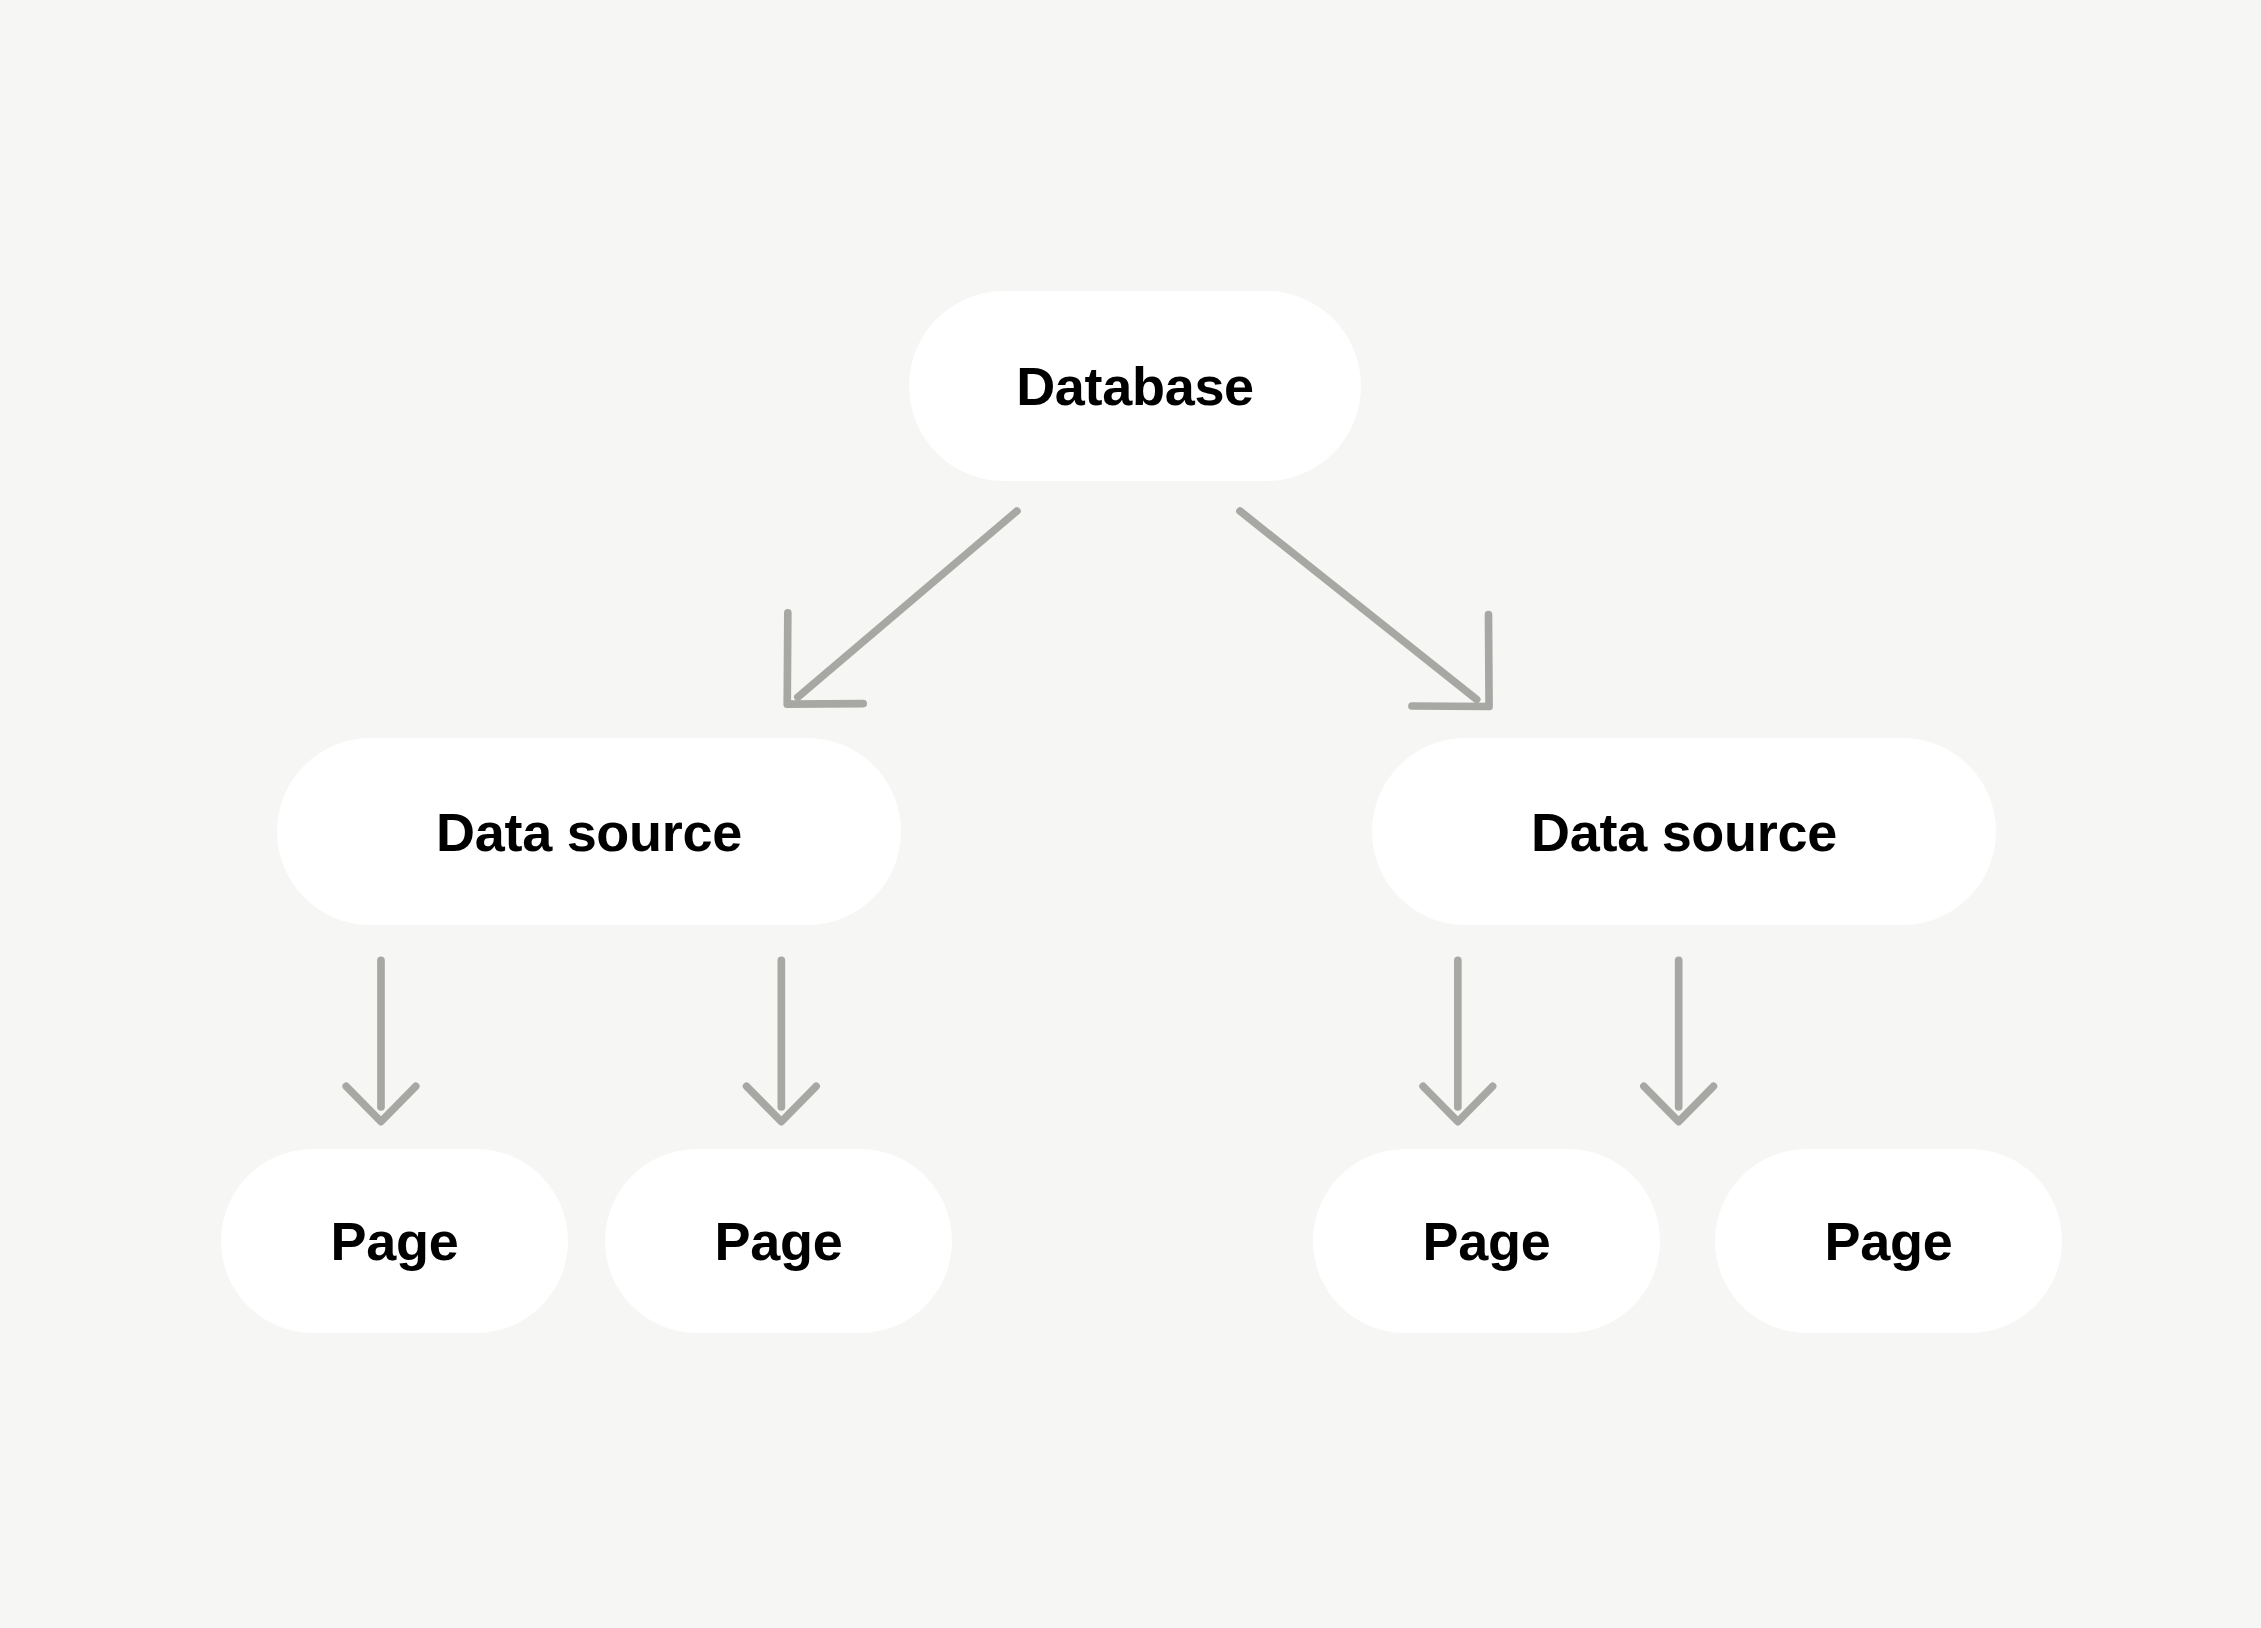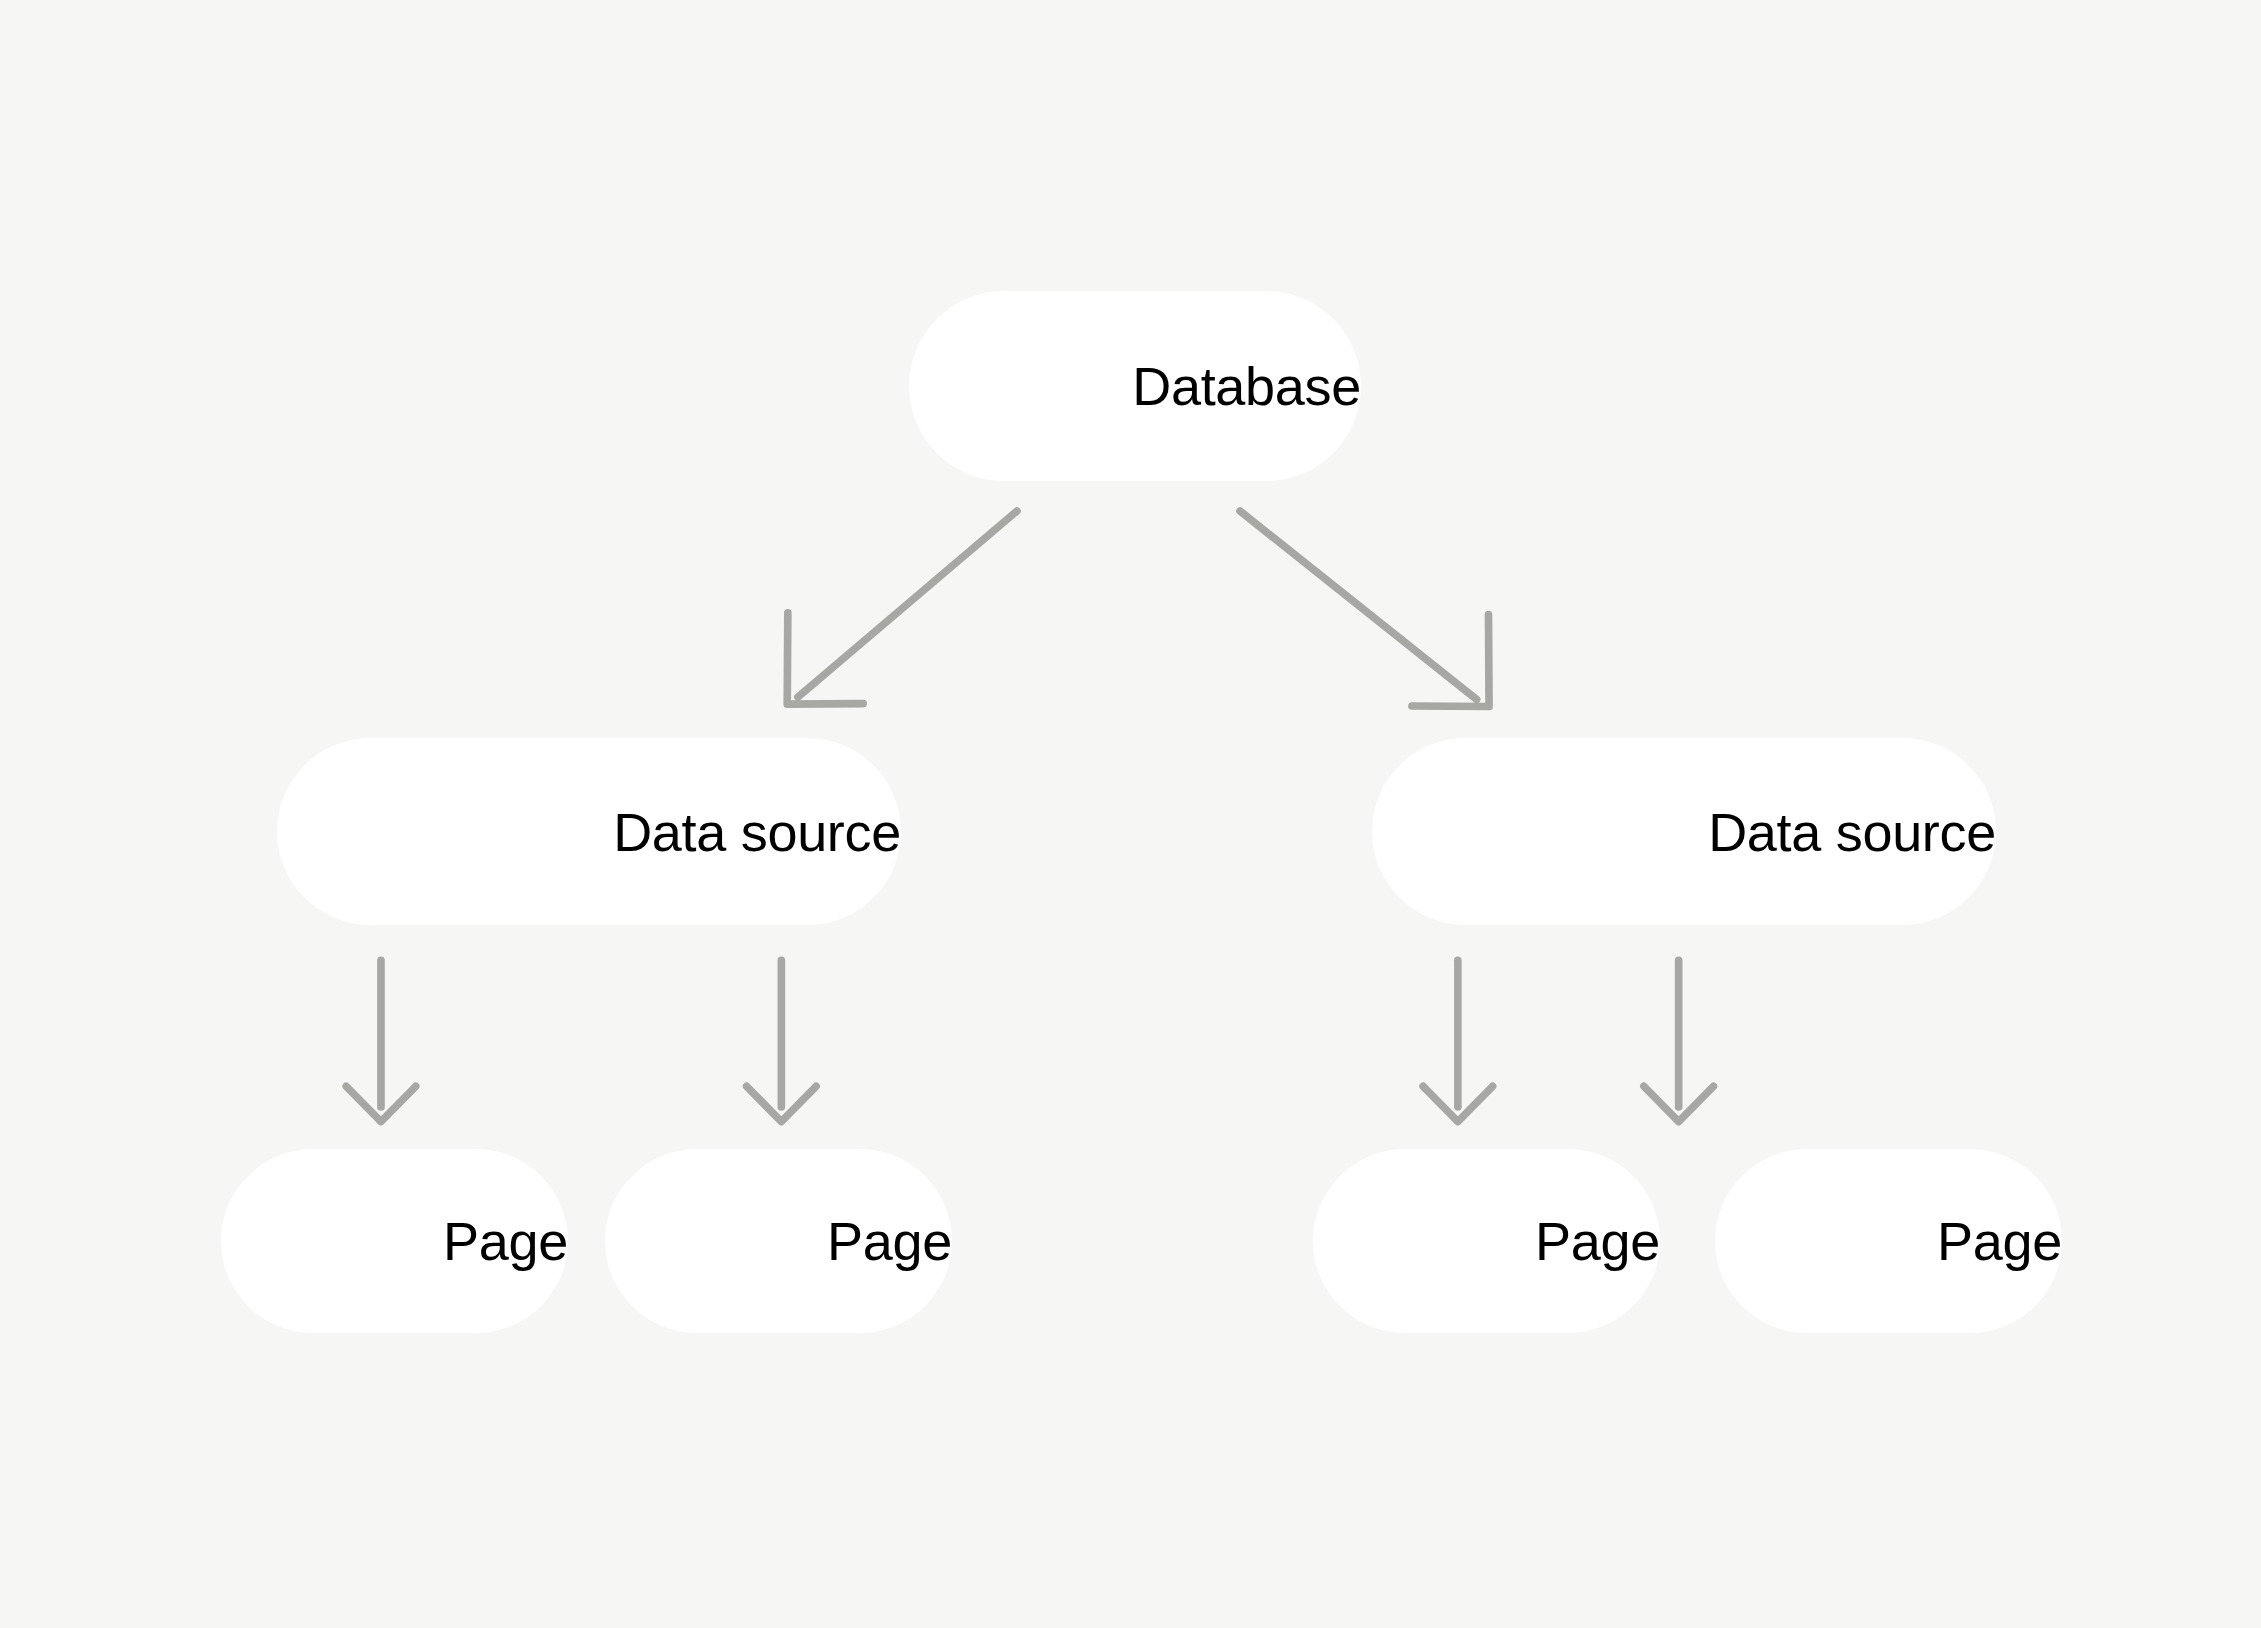--- a/index.html
+++ b/index.html
@@ -24,26 +24,26 @@
     position: absolute;
     inset: 0;
     width: 2261px;
     height: 1628px;
     pointer-events: none;
   }
   .node {
     position: absolute;
     display: flex;
     align-items: center;
-    justify-content: flex-end;
+    justify-content: center;
     background: #ffffff;
     border-radius: 588px;
     box-sizing: border-box;
     color: #000000;
-    font-weight: 400;
+    font-weight: 700;
     letter-spacing: -0.3px;
     white-space: nowrap;
     user-select: none;
   }
   .node-label {
     display: block;
     line-height: 1;
   }
   
   #node-database {

